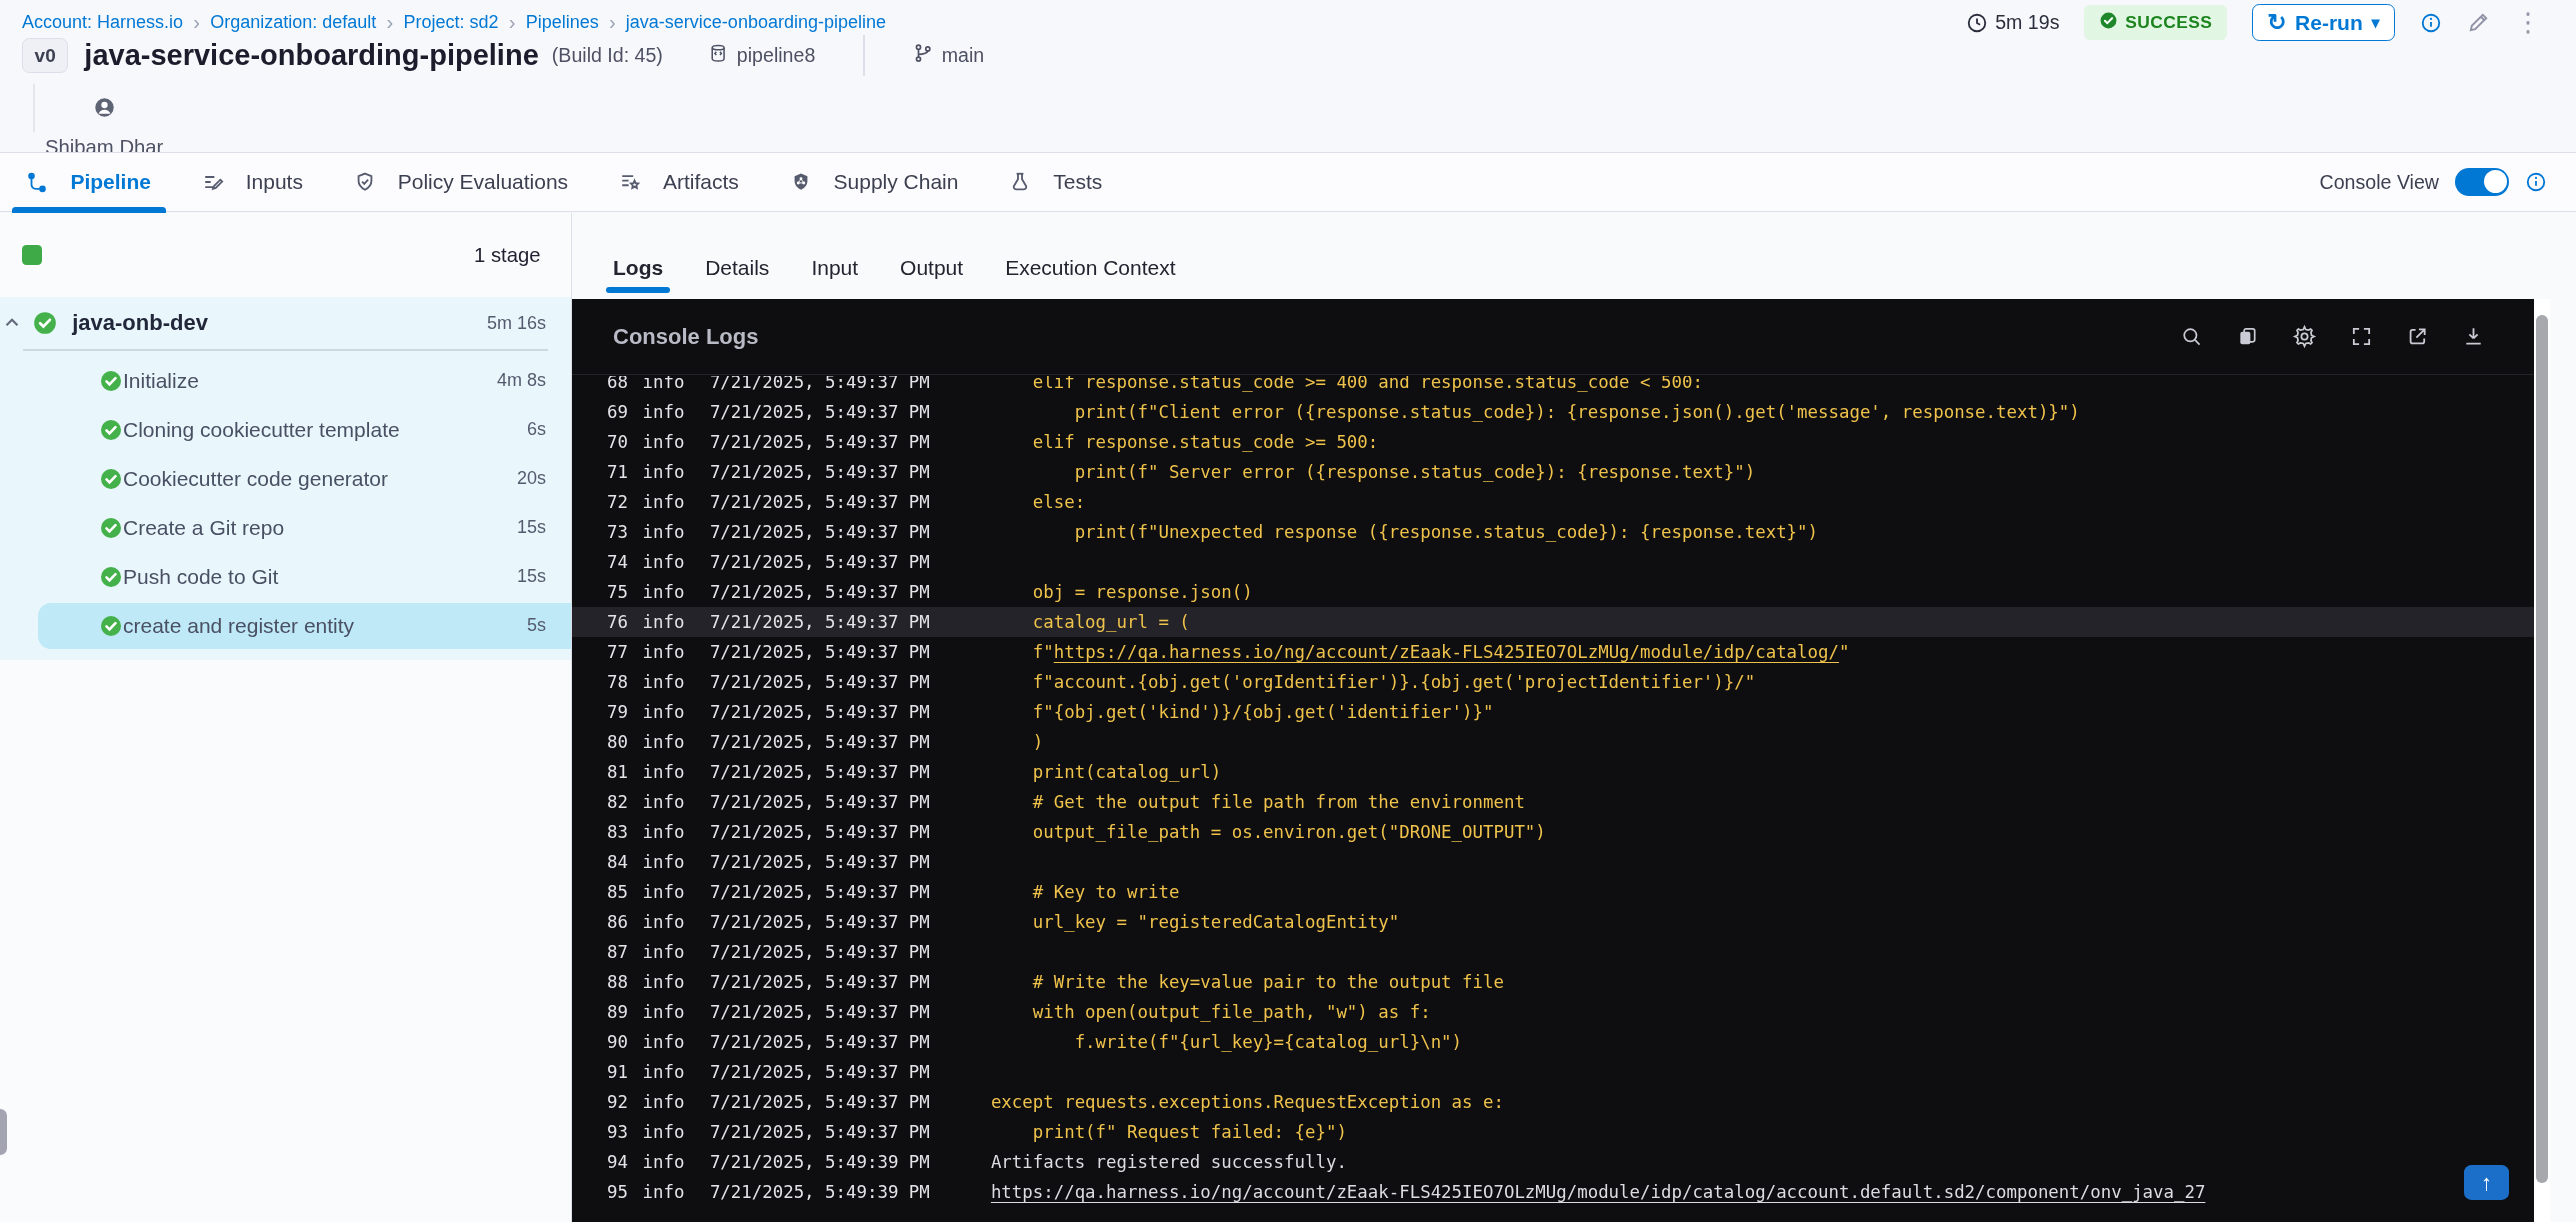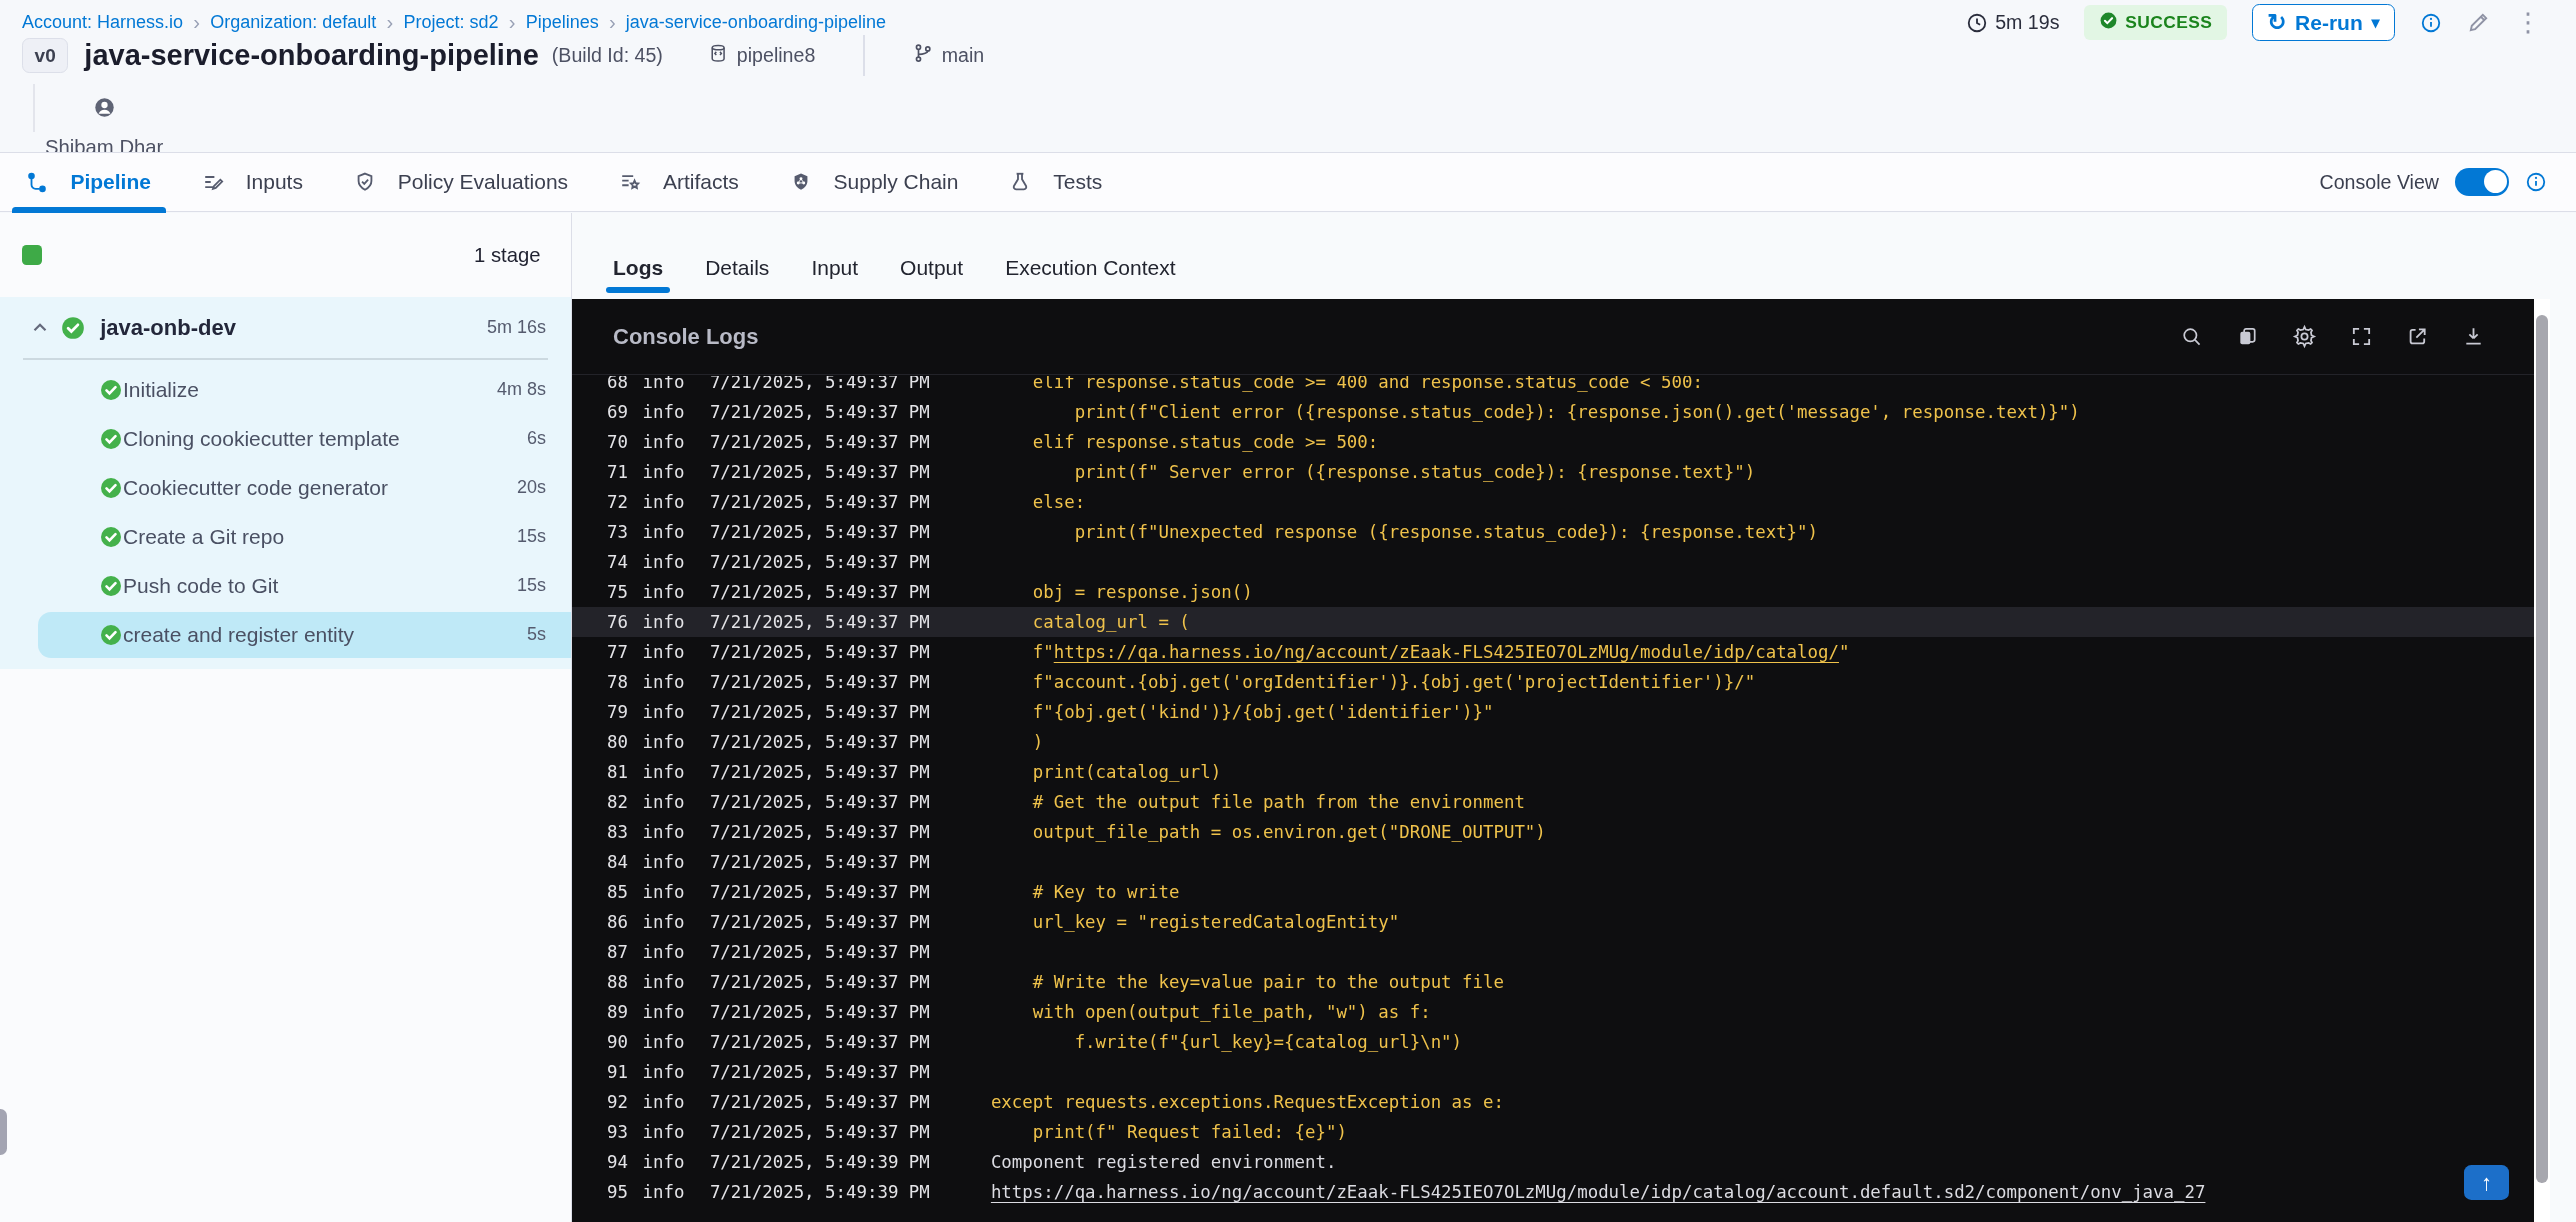--- a/index.html
+++ b/index.html
@@ -58,21 +58,21 @@
 
   
   .content { position:absolute; top:213px; left:0; right:0; bottom:0; display:flex; }
 
   
   .stage-panel { position:relative; width:572px; background:#fafbfd; border-right:1.5px solid #dcdee8; flex:none; }
   .stage-head { height:84px; display:flex; align-items:center; padding:0 30.5px 0 22px; }
   .green-sq { width:19.6px; height:19.6px; border-radius:4.4px; background:#3eaa47; }
   .stage-count { margin-left:auto; font-size:20.3px; color:#1f2130; }
   .stage-body { background:var(--stage-bg); padding-bottom:10.2px; }
-  .stage-row { height:61px; display:flex; align-items:center; padding:0 25px 0 29px; cursor:pointer; }
+  .stage-row { height:52px; display:flex; align-items:center; padding:0 25px 0 1px; cursor:pointer; }
   .chev { color:#656a7c; display:flex; margin-right:8.7px; }
   .stage-name { font-size:22px; font-weight:600; color:#23273a; margin-left:14.5px; }
   .time { margin-left:auto; font-size:18px; color:#555b6e; }
   .stage-div { height:1.5px; background:#ccd9e0; margin:0 23px 5.8px 23px; }
   .step { position:relative; height:49px; display:flex; align-items:center; padding:0 25px 0 99px; cursor:pointer; }
   .step .slabel { font-size:21px; color:#4a5063; }
   .step.selected::before { content:""; position:absolute; left:38px; right:0; top:1.5px; bottom:1.5px;
                            background:var(--sel-bg); border-radius:13px 0 0 13px; }
   .step > * { position:relative; }
   .ck { display:flex; }
@@ -439,21 +439,21 @@
               <div class="lrow"><span class="ln">84</span><span class="lvl">info</span><span class="ts">7/21/2025, 5:49:37 PM</span><span class="code"></span></div>
               <div class="lrow"><span class="ln">85</span><span class="lvl">info</span><span class="ts">7/21/2025, 5:49:37 PM</span><span class="code">    # Key to write</span></div>
               <div class="lrow"><span class="ln">86</span><span class="lvl">info</span><span class="ts">7/21/2025, 5:49:37 PM</span><span class="code">    url_key = "registeredCatalogEntity"</span></div>
               <div class="lrow"><span class="ln">87</span><span class="lvl">info</span><span class="ts">7/21/2025, 5:49:37 PM</span><span class="code"></span></div>
               <div class="lrow"><span class="ln">88</span><span class="lvl">info</span><span class="ts">7/21/2025, 5:49:37 PM</span><span class="code">    # Write the key=value pair to the output file</span></div>
               <div class="lrow"><span class="ln">89</span><span class="lvl">info</span><span class="ts">7/21/2025, 5:49:37 PM</span><span class="code">    with open(output_file_path, "w") as f:</span></div>
               <div class="lrow"><span class="ln">90</span><span class="lvl">info</span><span class="ts">7/21/2025, 5:49:37 PM</span><span class="code">        f.write(f"{url_key}={catalog_url}\n")</span></div>
               <div class="lrow"><span class="ln">91</span><span class="lvl">info</span><span class="ts">7/21/2025, 5:49:37 PM</span><span class="code"></span></div>
               <div class="lrow"><span class="ln">92</span><span class="lvl">info</span><span class="ts">7/21/2025, 5:49:37 PM</span><span class="code">except requests.exceptions.RequestException as e:</span></div>
               <div class="lrow"><span class="ln">93</span><span class="lvl">info</span><span class="ts">7/21/2025, 5:49:37 PM</span><span class="code">    print(f" Request failed: {e}")</span></div>
-              <div class="lrow plain"><span class="ln">94</span><span class="lvl">info</span><span class="ts">7/21/2025, 5:49:39 PM</span><span class="code">Component registered environment.</span></div>
+              <div class="lrow plain"><span class="ln">94</span><span class="lvl">info</span><span class="ts">7/21/2025, 5:49:39 PM</span><span class="code">Artifacts registered successfully.</span></div>
               <div class="lrow plain"><span class="ln">95</span><span class="lvl">info</span><span class="ts">7/21/2025, 5:49:39 PM</span><span class="code"><span class="u">https://qa.harness.io/ng/account/zEaak-FLS425IEO7OLzMUg/module/idp/catalog/account.default.sd2/component/onv_java_27</span></span></div>
             </div>
         </div>
         <div class="scrollbar">
           <div class="thumb"></div>
         </div>
         <button class="scroll-top">↑</button>
       </div>
     </section>
 

